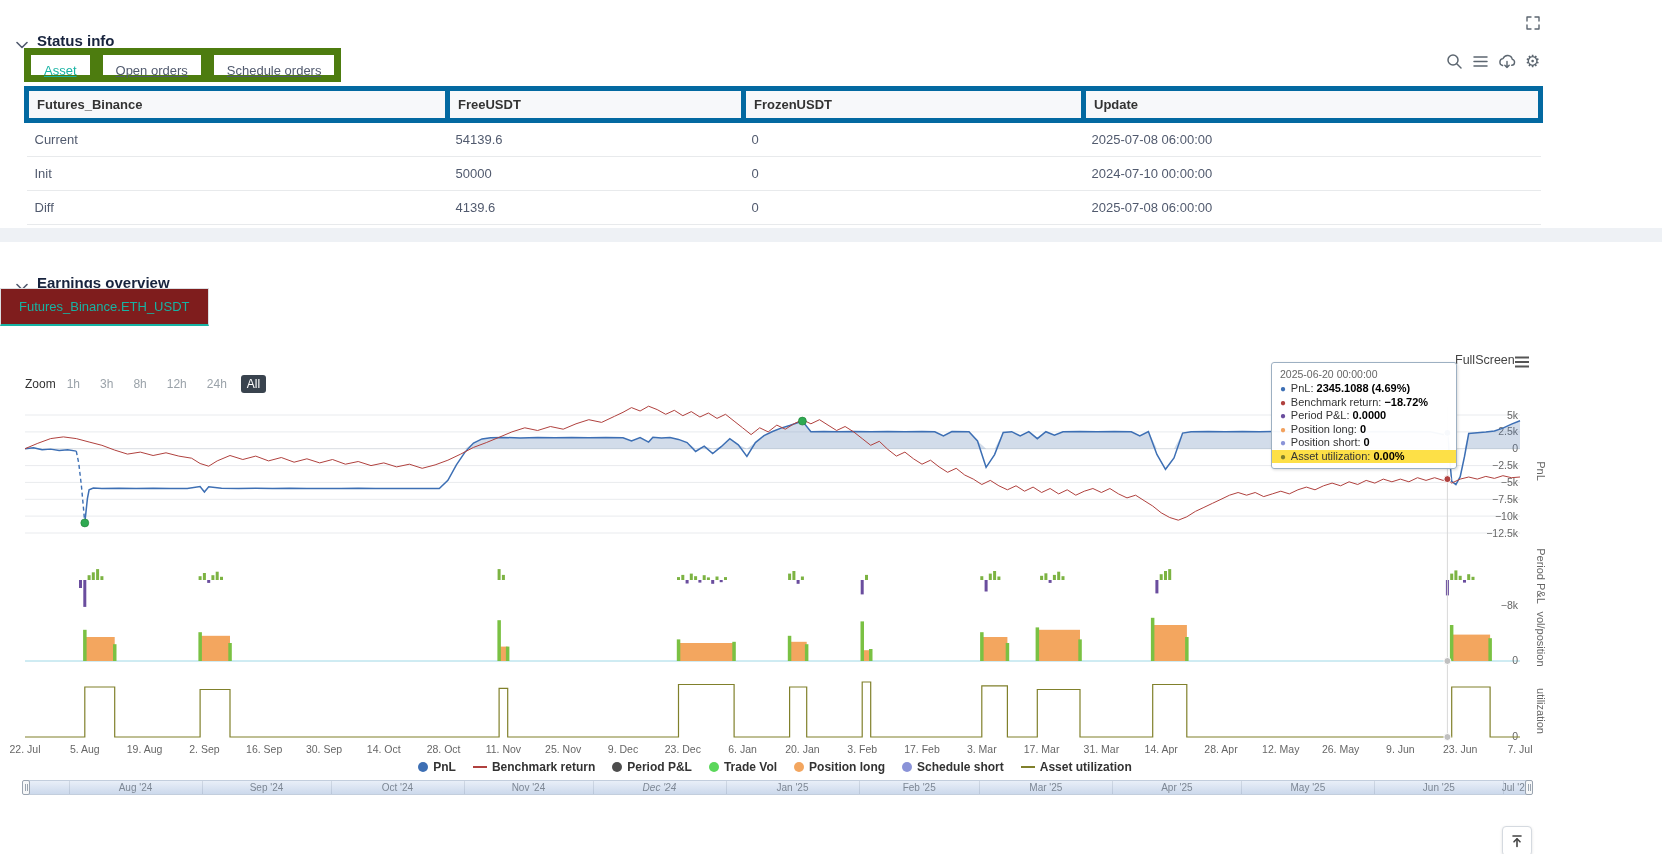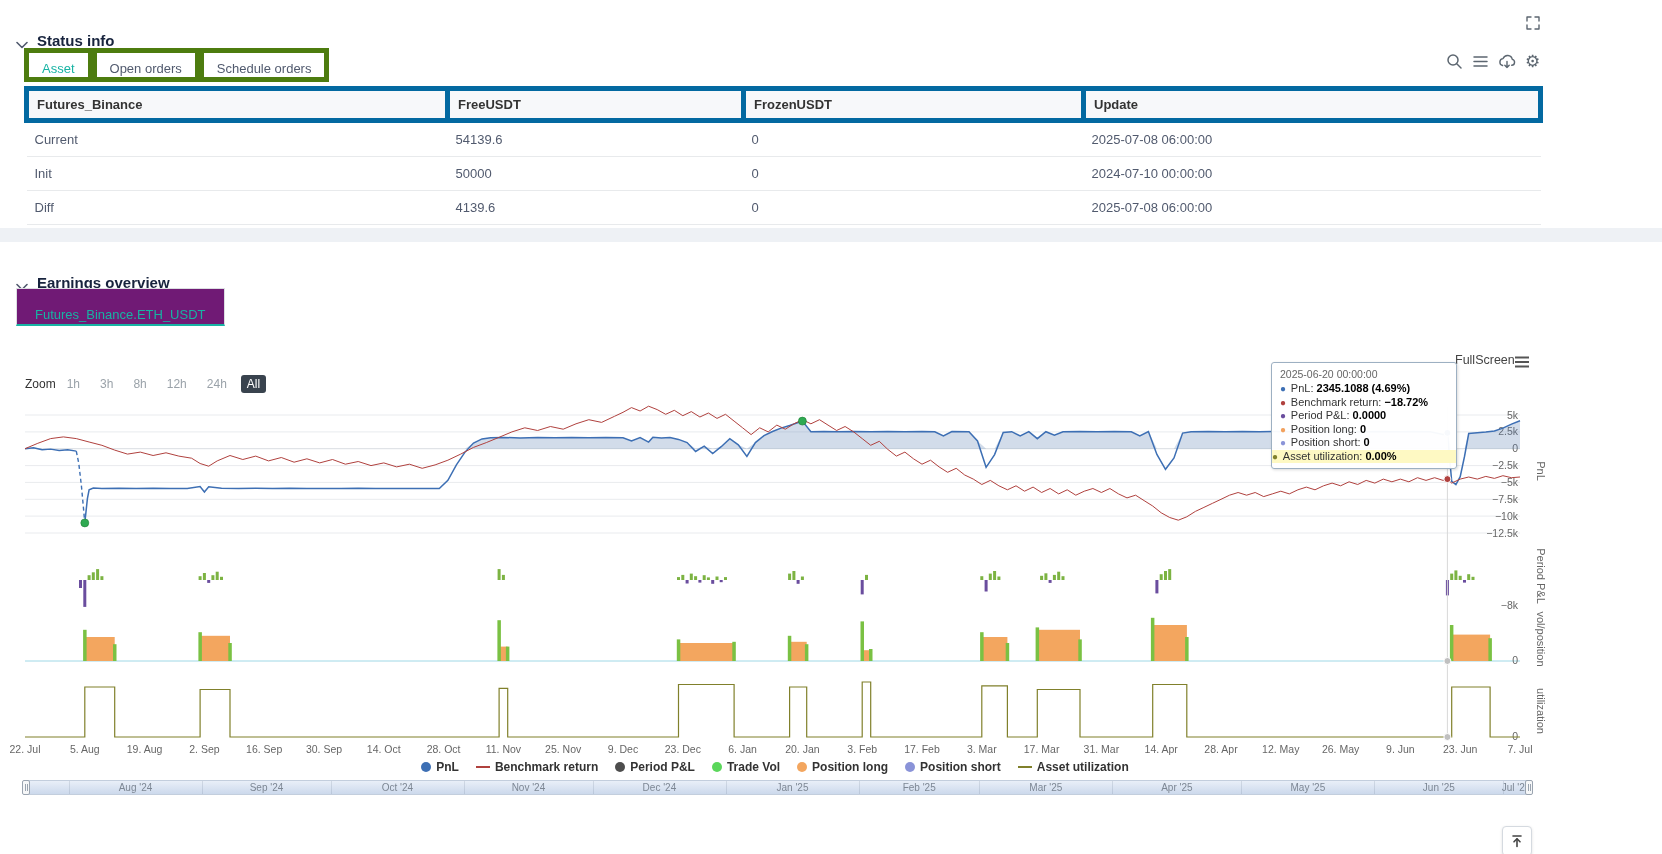--- a/index.html
+++ b/index.html
@@ -9,40 +9,40 @@
   #status-panel{top:0;height:228px;}
   .divider{position:absolute;top:228px;left:0;width:100%;height:14px;background:#eef1f5;}
   #earnings-panel{top:242px;height:748px;}
 
   .panel-header{position:absolute;top:14px;left:16px;display:flex;align-items:flex-end;gap:9px;margin-top:18px;}
   .panel-title{font-size:15px;font-weight:700;color:#17233d;margin:0;}
   .chev{display:inline-flex;cursor:pointer;color:#515a6e;}
   #expand-btn{position:absolute;top:16px;left:1526px;cursor:pointer;color:#5c6670;}
 
   .tabs{position:absolute;top:48px;left:24px;display:flex;}
-  .tab{height:34px;line-height:32px;padding:0 13px;border:5px solid #4d7c0f;margin-left:-1px;
-       font-size:13px;color:#515a6e;background:#fff;cursor:pointer;box-sizing:border-box;white-space:nowrap;}
+  .tab{height:34px;line-height:32px;padding:0 13px;border:7px solid #4d7c0f;margin-left:-1px;
+       font-size:13px;color:#515a6e;background:#fff;cursor:pointer;box-sizing:border-box;white-space:nowrap;text-decoration:underline;}
   .tab:first-child{margin-left:0;}
   .tab.active{color:var(--accent);}
 
   .tool-icons{position:absolute;top:53px;left:1446px;display:flex;gap:9px;align-items:center;color:#5c6670;}
   .tool-icons>span{display:inline-flex;cursor:pointer;}
   .gear-glyph{font-size:17px;line-height:17px;}
 
   #status-table{position:absolute;top:86px;left:24px;width:1514px;border-collapse:collapse;
                 table-layout:fixed;font-size:13px;}
   #status-table th{background:#f7f8fa;border:5px solid #0369a1;font-weight:700;color:#333;
                    text-align:left;padding:6px 8px;}
   #status-table td{border-bottom:1px solid #e8eaec;padding:9px 8px;color:#515a6e;background:#fff;}
   .link-teal{color:var(--accent);cursor:pointer;}
   .text-red{color:var(--red);}
 
-  #earn-tab{position:absolute;top:46px;left:16px;padding:8px 18px;height:38px;line-height:35px;
+  #earn-tab{position:absolute;top:46px;left:0;padding:0 18px;height:38px;line-height:35px;
             border:1px solid #dcdee2;border-bottom:2px solid var(--accent);color:var(--accent);
-            font-size:13px;background:#701a75;box-sizing:border-box;cursor:pointer;white-space:nowrap;}
+            font-size:13px;background:#7f1d1d;box-sizing:border-box;cursor:pointer;white-space:nowrap;}
 
   #stats-line{position:absolute;top:108px;left:0;width:1550px;text-align:center;font-size:12.5px;color:#4a4a4a;}
   #fullscreen-btn{position:absolute;top:111px;left:1455px;font-size:12.5px;color:#444;cursor:pointer;}
   #chart-menu-btn{position:absolute;top:112px;left:1514px;cursor:pointer;color:#555;}
 
   #zoom-row{position:absolute;top:133px;left:25px;display:flex;align-items:center;gap:5px;
             font-size:12px;color:#333;}
   .zoom-btn{color:#9aa2a9;padding:2px 6px;cursor:pointer;}
   .zoom-btn.active{background:#39434e;color:#fff;border-radius:3px;}
 
@@ -61,21 +61,21 @@
   .nav-handle{position:absolute;top:-1px;width:8px;height:15px;background:#f6f7f8;
               border:1px solid #9aa4b0;border-radius:2px;box-sizing:border-box;cursor:ew-resize;}
   .nav-handle::before{content:"";position:absolute;left:1.5px;top:3px;width:1px;height:7px;
                       background:#9aa4b0;box-shadow:2px 0 0 #9aa4b0;}
 
   #tooltip{position:absolute;left:1271px;top:120px;width:168px;background:rgba(255,255,255,0.96);
            border:1px solid #9db0c2;border-radius:3px;padding:5px 8px;font-size:11px;color:#333;
            z-index:20;box-shadow:1px 1px 3px rgba(0,0,0,0.15);}
   .tt-date{color:#666;font-size:10.5px;margin-bottom:2px;}
   .tt-row{line-height:13.5px;white-space:nowrap;}
-  .tt-row.hl{background:#fef9c3;margin:0 -8px;padding:0 0;}
+  .tt-row.hl{background:#fde047;margin:0 -8px;padding:0 8px;}
   .tt-bullet{font-size:10px;margin-right:2px;}
   .tt-val{font-weight:700;color:#000;}
 
   #scroll-top{position:absolute;left:1502px;top:826px;width:28px;height:28px;background:#fff;
               border:1px solid #d5dae0;border-radius:4px;display:flex;align-items:center;
               justify-content:center;cursor:pointer;box-shadow:0 1px 3px rgba(0,0,0,0.12);color:#444;}
 </style>
 </head>
 <body>
 
@@ -386,38 +386,38 @@
         <div class="legend-item">
           <span class="legend-dot" style="background: rgb(91, 215, 91);"></span>
           <span>Trade Vol</span>
         </div>
         <div class="legend-item">
           <span class="legend-dot" style="background: rgb(243, 166, 95);"></span>
           <span>Position long</span>
         </div>
         <div class="legend-item">
           <span class="legend-dot" style="background: rgb(138, 147, 216);"></span>
-          <span>Position short</span>
+          <span>Schedule short</span>
         </div>
         <div class="legend-item">
           <span class="legend-line" style="background: rgb(128, 128, 43);"></span>
           <span>Asset utilization</span>
         </div>
       </div>
     <div id="navigator">
         <div class="nav-tick" style="left: 2.85714%;"></div>
         <div class="nav-label" style="left: 7.28571%;">Aug '24</div>
         <div class="nav-tick" style="left: 11.7143%;"></div>
         <div class="nav-label" style="left: 16%; text-align: center;">Sep '24</div>
         <div class="nav-tick" style="left: 20.2857%;"></div>
         <div class="nav-label" style="left: 24.7143%;">Oct '24</div>
         <div class="nav-tick" style="left: 29.1429%;"></div>
         <div class="nav-label" style="left: 33.4286%;">Nov '24</div>
         <div class="nav-tick" style="left: 37.7143%;"></div>
-        <div class="nav-label" style="left: 42.1429%;">Dec '24</div>
+        <div class="nav-label" style="left: 42.1429%; font-style: italic;">Dec '24</div>
         <div class="nav-tick" style="left: 46.5714%;"></div>
         <div class="nav-label" style="left: 51%;">Jan '25</div>
         <div class="nav-tick" style="left: 55.4286%;"></div>
         <div class="nav-label" style="left: 59.4286%;">Feb '25</div>
         <div class="nav-tick" style="left: 63.4286%;"></div>
         <div class="nav-label" style="left: 67.8571%;">Mar '25</div>
         <div class="nav-tick" style="left: 72.2857%;"></div>
         <div class="nav-label" style="left: 76.5714%;">Apr '25</div>
         <div class="nav-tick" style="left: 80.8571%;"></div>
         <div class="nav-label" style="left: 85.2857%;">May '25</div>

